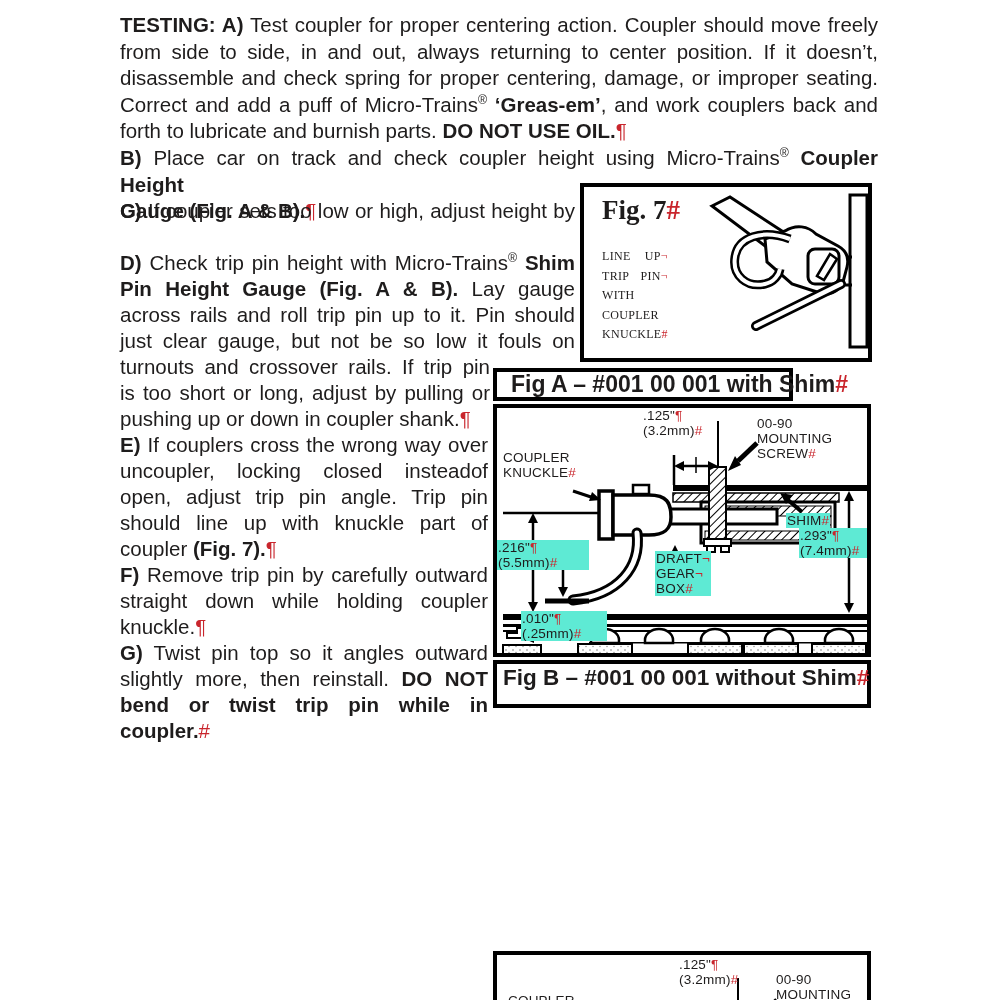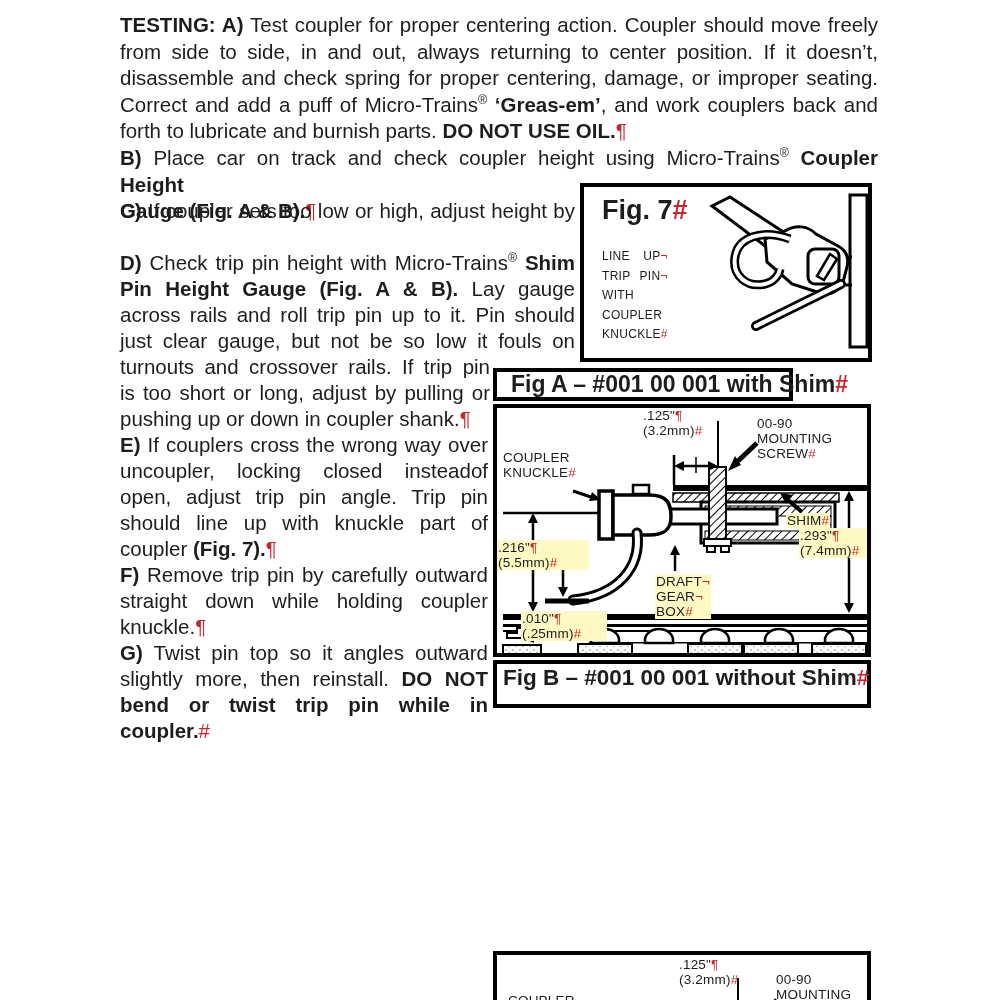--- a/index.html
+++ b/index.html
@@ -11,21 +11,21 @@
   .ln.fill{text-align:justify;text-align-last:justify;}
   .b{font-weight:bold;}
   .r{color:#c9252c;}
   .sup{vertical-align:super;font-size:60%;line-height:0;}
   .box{position:absolute;border:4px solid #000;background:#fff;box-sizing:border-box;}
   .fig-header{font-weight:bold;white-space:nowrap;overflow:visible;}
   .fig-content{position:relative;}
   .fig-content > svg{position:absolute;left:0;top:0;}
   .flabel{position:absolute;font-size:13.5px;line-height:15px;letter-spacing:.2px;white-space:nowrap;}
   .flabel.ctr{text-align:center;}
-  .flabel.bg{background:#fef9c3;padding:0 1px;}
+  .flabel.bg{background:#5eead4;padding:0 1px;}
   .fig7-title{position:absolute;left:18px;top:8px;font-size:27px;font-weight:bold;}
   .fig7-caption{position:absolute;left:18px;top:60px;font-size:12px;line-height:19.5px;letter-spacing:.3px;}
 </style>
 </head>
 <body>
 
 <div class="page">
 
   <div class="para wide" style="left:120px;top:12px;width:758px;">
       <div class="ln fill"><span class="b">TESTING: A)</span><span> Test coupler for proper centering action. Coupler should move freely</span></div>
@@ -64,21 +64,21 @@
       <div class="ln fill"><span>straight down while holding coupler</span></div>
       <div class="ln"><span>knuckle.</span><span class="r">¶</span></div>
     </div>
   <div class="para" style="left:120px;top:640px;width:368px;">
       <div class="ln fill"><span class="b">G)</span><span> Twist pin top so it angles outward</span></div>
       <div class="ln fill"><span>slightly more, then reinstall. </span><span class="b">DO NOT</span></div>
       <div class="ln fill"><span class="b">bend or twist trip pin while in</span></div>
       <div class="ln"><span class="b">coupler.</span><span class="r">#</span></div>
     </div>
 
-  <div class="box" style="left:580px;top:183px;width:292px;height:179px;">
+  <div class="box" style="left:580px;top:183px;width:292px;height:179px;font-family:Liberation Serif, serif;">
     <div class="fig7-title"><span class="b">Fig. 7</span><span class="r">#</span></div>
     <div class="fig7-caption">
         <div class="ln fill"><span>LINE UP</span><span class="r">¬</span></div>
         <div class="ln fill"><span>TRIP PIN</span><span class="r">¬</span></div>
         <div class="ln fill"><span>WITH</span></div>
         <div class="ln fill"><span>COUPLER</span></div>
         <div class="ln fill"><span>KNUCKLE</span><span class="r">#</span></div>
       </div>
     <svg width="284" height="171" viewBox="0 0 284 171" style="position:absolute;left:0;top:0;">
       <rect x="266" y="8" width="17" height="152" fill="#fff" stroke="#000" stroke-width="3"></rect>
@@ -190,21 +190,21 @@
         <div class="ln fill"><span>SHIM</span><span class="r">#</span></div>
       </div>
     <div class="flabel ctr bg" style="left:302px;top:120px;width:66px;">
         <div class="ln fill"><span>.293"</span><span class="r">¶</span></div>
         <div class="ln fill"><span>(7.4mm)</span><span class="r">#</span></div>
       </div>
     <div class="flabel ctr bg" style="left:0;top:132px;width:90px;">
         <div class="ln fill"><span>.216"</span><span class="r">¶</span></div>
         <div class="ln fill"><span>(5.5mm)</span><span class="r">#</span></div>
       </div>
-    <div class="flabel bg" style="left:158px;top:143px;margin-top:23px;">
+    <div class="flabel bg" style="left:158px;top:143px;">
         <div class="ln fill"><span>DRAFT</span><span class="r">¬</span></div>
         <div class="ln fill"><span>GEAR</span><span class="r">¬</span></div>
         <div class="ln fill"><span>BOX</span><span class="r">#</span></div>
       </div>
     <div class="flabel ctr bg" style="left:24px;top:203px;width:84px;">
         <div class="ln fill"><span>.010"</span><span class="r">¶</span></div>
         <div class="ln fill"><span>(.25mm)</span><span class="r">#</span></div>
       </div>
   </div>
 

